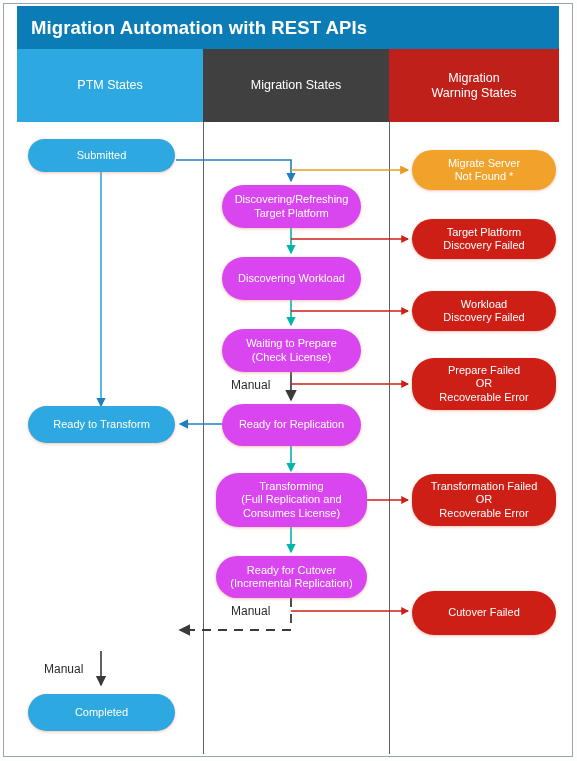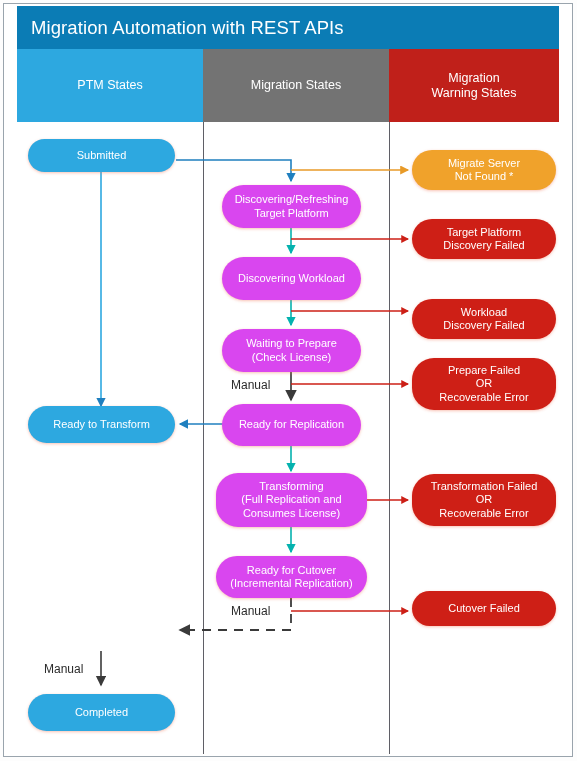--- a/index.html
+++ b/index.html
@@ -1,19 +1,19 @@
 <!DOCTYPE html>
 <html><head>
 <meta charset="utf-8">
 <style>
   html,body{margin:0;padding:0;background:#ffffff;}
   body{font-family:"Liberation Sans",sans-serif;}
   #canvas{position:relative;width:577px;height:761px;overflow:hidden;background:#fdfdfd;}
   #frame{position:absolute;left:3px;top:3px;width:570px;height:754px;box-sizing:border-box;border:1px solid #9aa4ad;background:#ffffff;}
-  #title-bar{position:absolute;left:17px;top:6px;width:542px;height:43px;display:flex;align-items:center;}
+  #title-bar{position:absolute;left:17px;top:6px;width:542px;height:43px;display:flex;align-items:center;font-weight:bold;}
   #title-bar .t{color:#ffffff;font-size:18.5px;padding-left:14px;letter-spacing:.1px;}
   .col-head{position:absolute;top:49px;height:73px;display:flex;align-items:center;justify-content:center;text-align:center;color:#ffffff;font-size:12.5px;line-height:15px;}
   #head-ptm{left:17px;width:186px;}
   #head-mig{left:203px;width:186px;}
   #head-warn{left:389px;width:170px;}
   #lanes{position:absolute;left:17px;top:122px;width:542px;height:632px;}
   .lane-div{position:absolute;top:0;width:1px;height:632px;background:#5f5f66;}
   #div1{left:186px;}
   #div2{left:372px;}
   svg#wires{position:absolute;left:0;top:0;width:577px;height:761px;pointer-events:none;}
@@ -33,21 +33,21 @@
 
   <div id="frame"></div>
 
   <div id="title-bar" style="background:#0b7cb5;">
     <div class="t">Migration Automation with REST APIs</div>
   </div>
 
   <div class="col-head" id="head-ptm" style="background:#2da8e0;">
     <span>PTM States</span>
   </div>
-  <div class="col-head" id="head-mig" style="background:#737373;">
+  <div class="col-head" id="head-mig" style="background:#404040;">
     <span>Migration States</span>
   </div>
   <div class="col-head" id="head-warn" style="background:#c0201a;">
     <div>
       <div>Migration</div>
       <div>Warning States</div>
     </div>
   </div>
 
   <div id="lanes">
@@ -154,41 +154,41 @@
       <div>Migrate Server</div>
       <div>Not Found *</div>
     </div>
   </div>
   <div class="node n-red" style="left:412px;top:219px;width:144px;height:40px;">
     <div>
       <div>Target Platform</div>
       <div>Discovery Failed</div>
     </div>
   </div>
-  <div class="node n-red" style="left:412px;top:291px;width:144px;height:40px;margin-top:8px;">
+  <div class="node n-red" style="left:412px;top:291px;width:144px;height:40px;">
     <div>
       <div>Workload</div>
       <div>Discovery Failed</div>
     </div>
   </div>
   <div class="node n-red" style="left:412px;top:358px;width:144px;height:52px;">
     <div>
       <div>Prepare Failed</div>
       <div>OR</div>
       <div>Recoverable Error</div>
     </div>
   </div>
   <div class="node n-red" style="left:412px;top:474px;width:144px;height:52px;">
     <div>
       <div>Transformation Failed</div>
       <div>OR</div>
       <div>Recoverable Error</div>
     </div>
   </div>
-  <div class="node n-red" style="left:412px;top:591px;width:144px;height:35px;">
+  <div class="node n-red" style="left:412px;top:591px;width:144px;height:44px;">
     <span>Cutover Failed</span>
   </div>
 
   <div class="edge-label" style="left:231px;top:378px;">Manual</div>
   <div class="edge-label" style="left:231px;top:604px;">Manual</div>
   <div class="edge-label" style="left:44px;top:662px;">Manual</div>
 
 
 </div>
 

